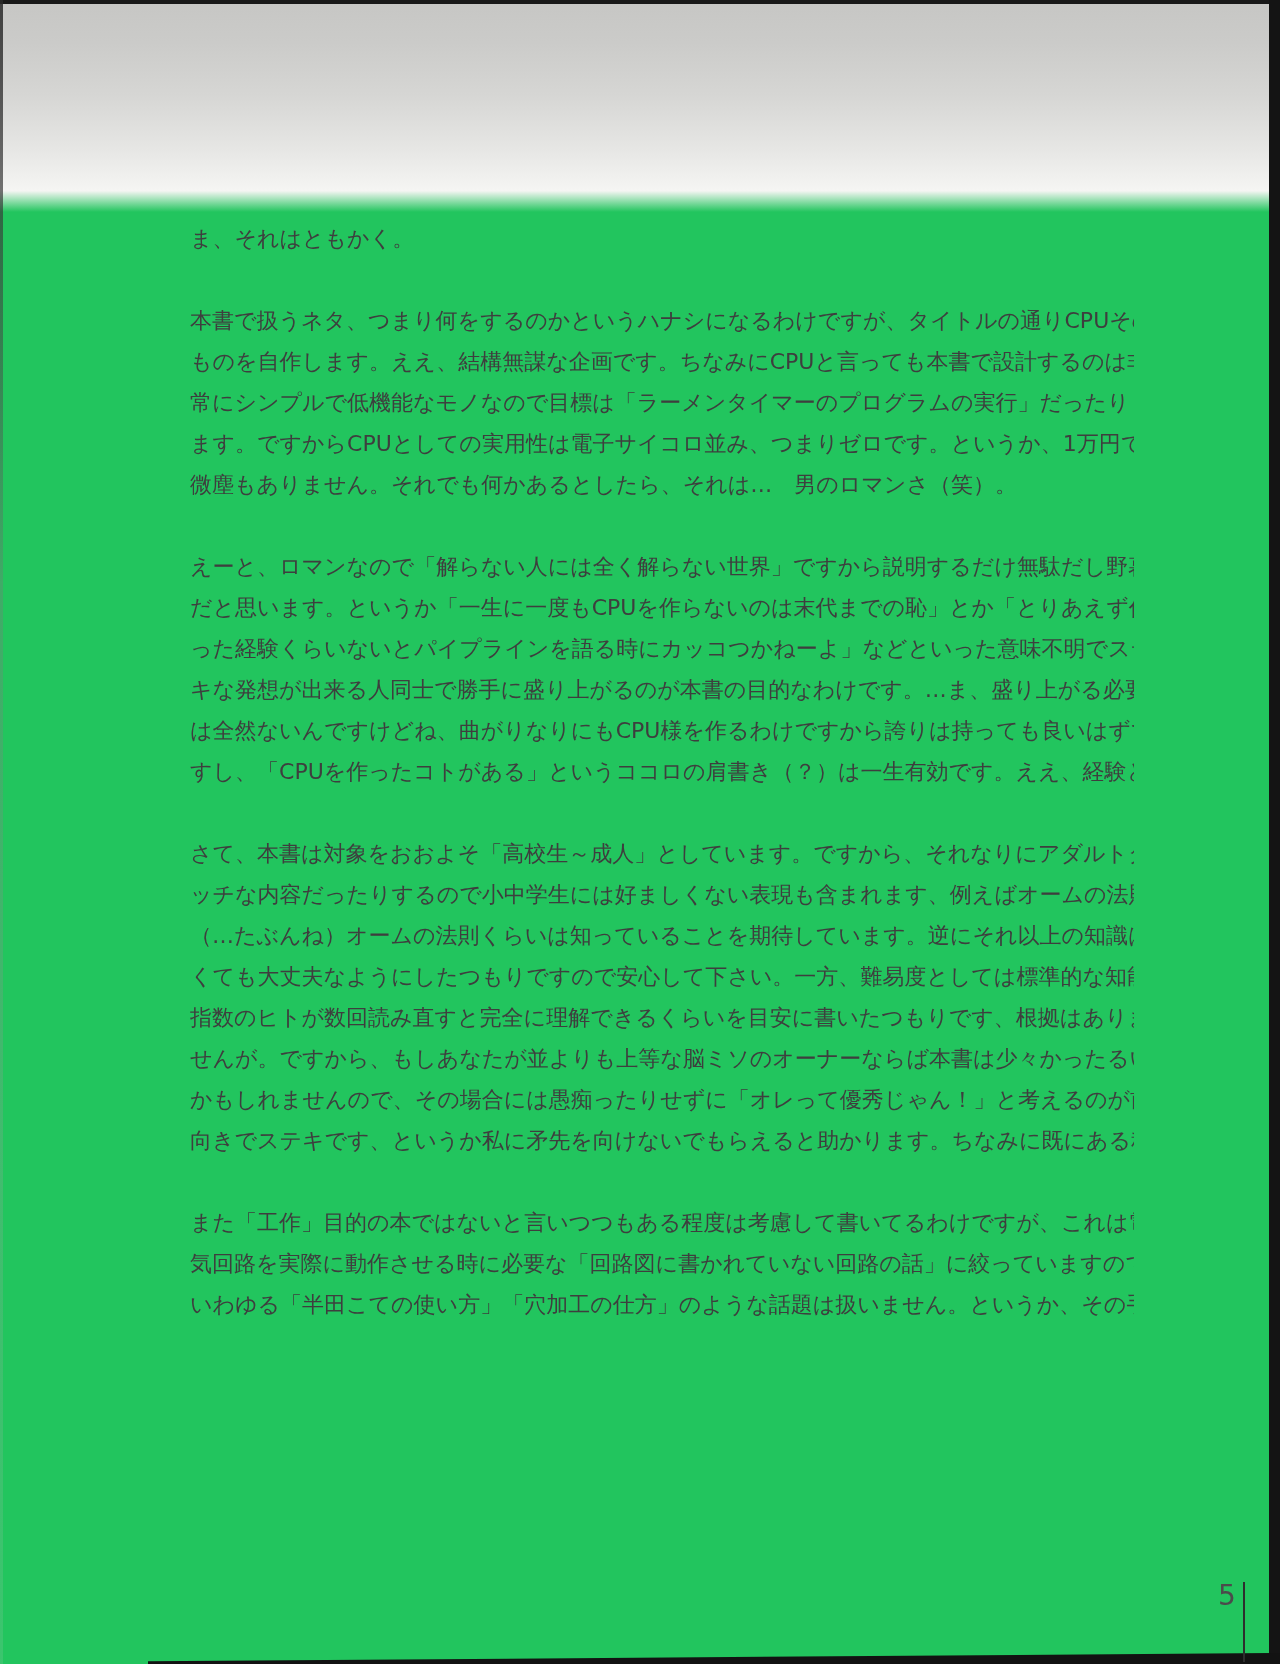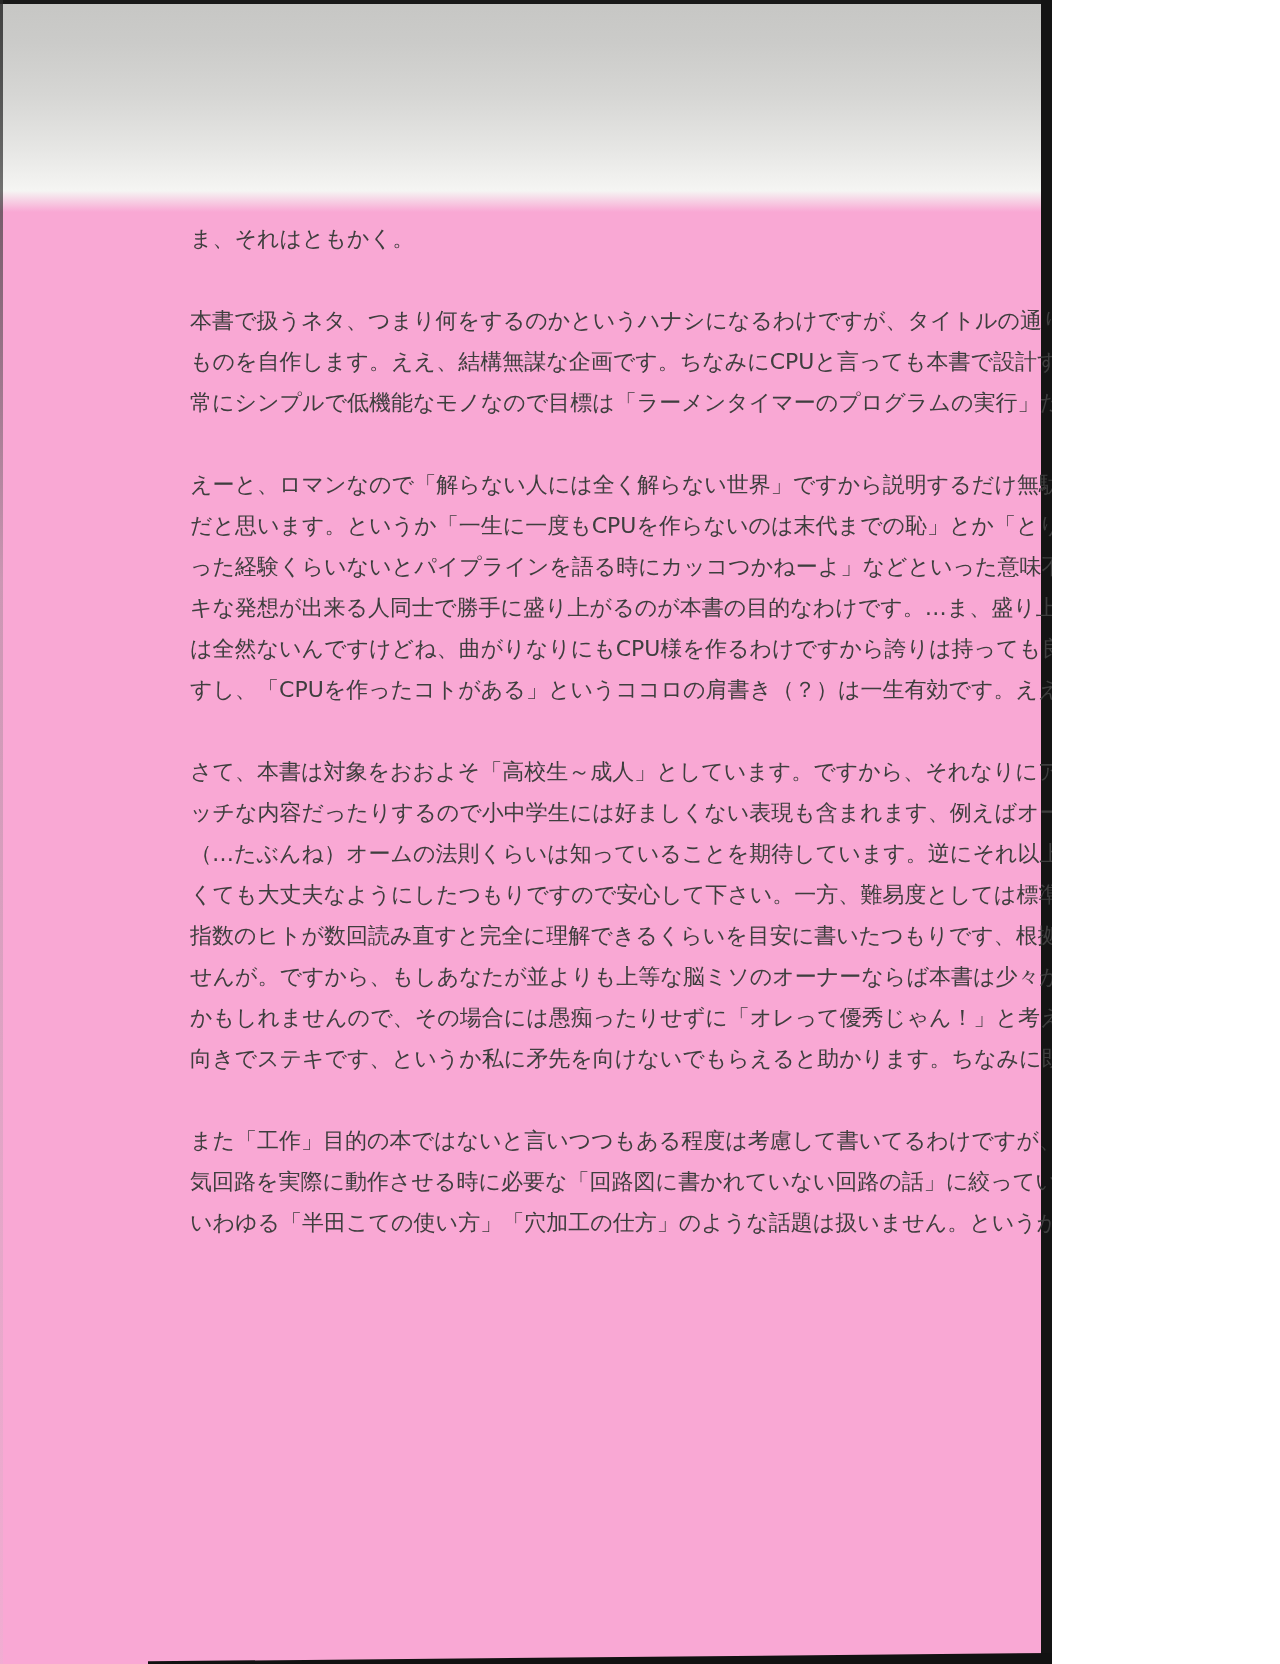--- a/index.html
+++ b/index.html
@@ -1,20 +1,20 @@
 <!DOCTYPE html>
 <html lang="ja"><head>
 <meta charset="utf-8">
 <style>
   html, body { margin: 0; padding: 0; background: #ffffff; }
   .page {
     position: relative;
-    width: 1052px;
+    width: 1280px;
     height: 1664px;
-    background: #f9a8d4;
+    background: #22c55e;
     overflow: hidden;
     font-family: "DejaVu Sans", sans-serif;
   }
   
   .top-gradient {
     position: absolute; top: 0; left: 0; width: 100%; height: 212px;
     background: linear-gradient(180deg,
       #c6c6c4 0%, #cbcbc9 20%, #d6d6d4 45%,
       #e6e6e4 70%, #f5f5f3 90%, rgba(251,251,249,0) 100%);
   }
@@ -73,20 +73,22 @@
   <main class="text-block">
 
     <p class="para">
       <span class="line">ま、それはともかく。</span>
     </p>
 
     <p class="para">
       <span class="line">本書で扱うネタ、つまり何をするのかというハナシになるわけですが、タイトルの通りCPUその</span>
       <span class="line">ものを自作します。ええ、結構無謀な企画です。ちなみにCPUと言っても本書で設計するのは非</span>
       <span class="line">常にシンプルで低機能なモノなので目標は「ラーメンタイマーのプログラムの実行」だったりし</span>
+      <span class="line">ます。ですからCPUとしての実用性は電子サイコロ並み、つまりゼロです。というか、1万円で</span>
+      <span class="line">微塵もありません。それでも何かあるとしたら、それは…　男のロマンさ（笑）。</span>
     </p>
 
     <p class="para">
       <span class="line">えーと、ロマンなので「解らない人には全く解らない世界」ですから説明するだけ無駄だし野暮</span>
       <span class="line">だと思います。というか「一生に一度もCPUを作らないのは末代までの恥」とか「とりあえず作</span>
       <span class="line">った経験くらいないとパイプラインを語る時にカッコつかねーよ」などといった意味不明でステ</span>
       <span class="line">キな発想が出来る人同士で勝手に盛り上がるのが本書の目的なわけです。…ま、盛り上がる必要</span>
       <span class="line">は全然ないんですけどね、曲がりなりにもCPU様を作るわけですから誇りは持っても良いはずで</span>
       <span class="line">すし、「CPUを作ったコトがある」というココロの肩書き（？）は一生有効です。ええ、経験と</span>
     </p>

